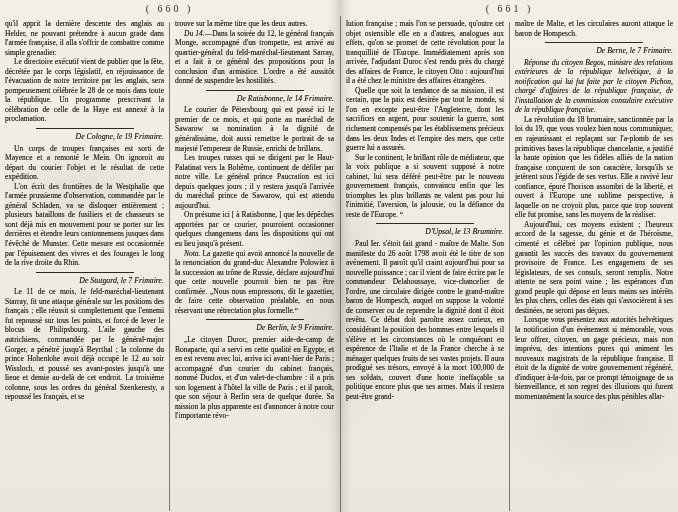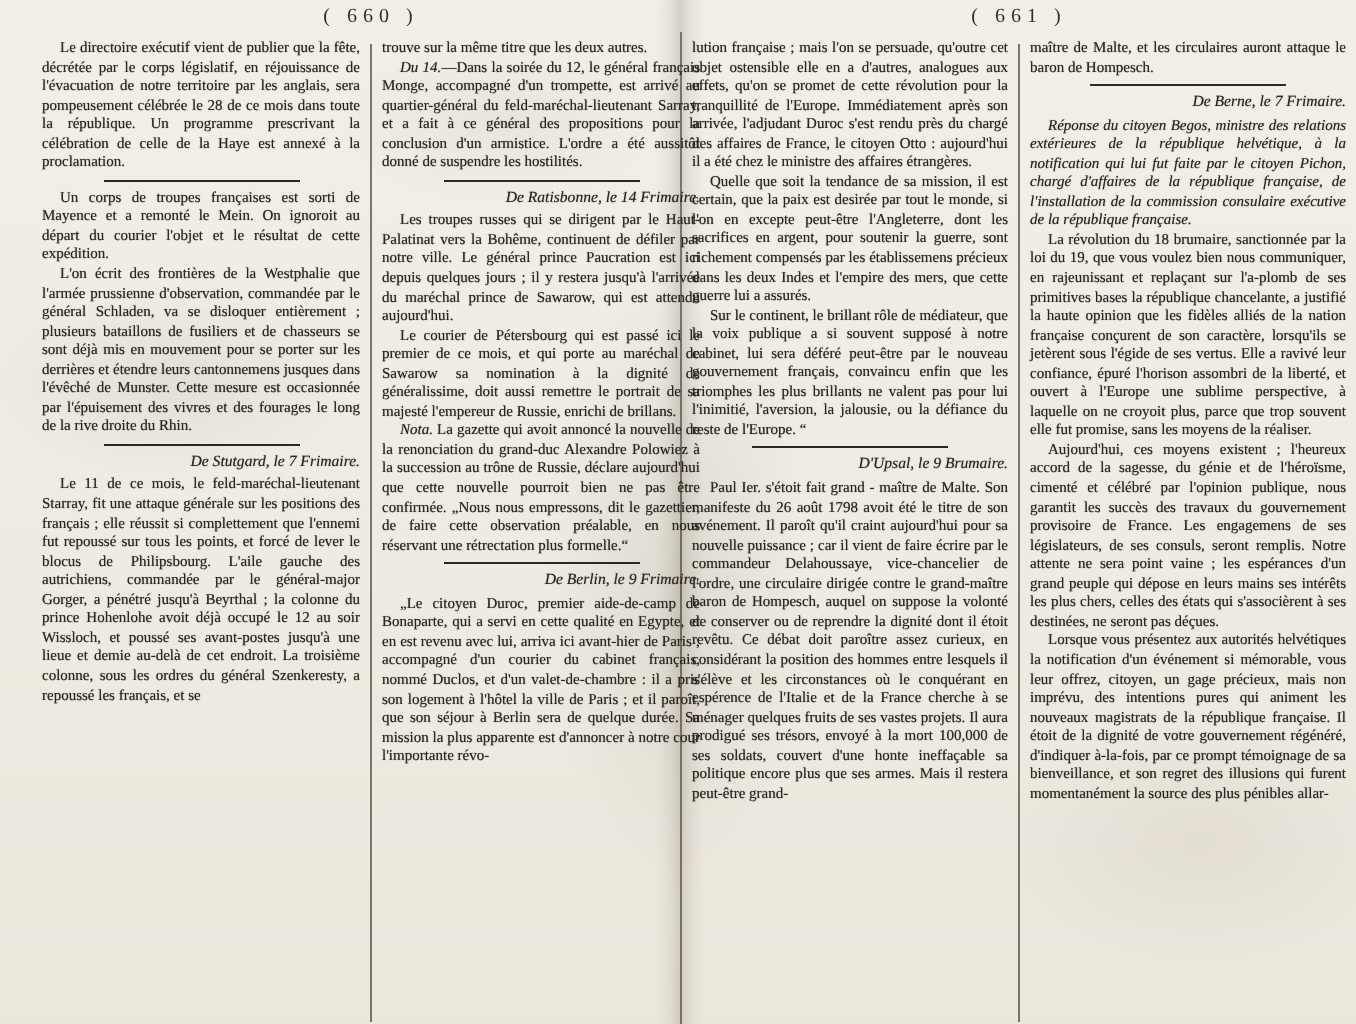--- a/index.html
+++ b/index.html
@@ -21,21 +21,21 @@
     position: absolute; left: 328px; top: 0; width: 24px; height: 512px;
     background: linear-gradient(90deg, rgba(80,70,55,0) 0%, rgba(80,70,55,0.08) 30%,
                 rgba(60,52,40,0.16) 50%, rgba(80,70,55,0.08) 70%, rgba(80,70,55,0) 100%);
     pointer-events: none;
   }
   .gutter-line {
     position: absolute; left: 340px; top: 16px; width: 1px; height: 496px;
     background: rgba(45,38,28,0.55);
   }
   .page { position: absolute; top: 0; height: 512px; }
-  .page-left  { left: 16px;    width: 339px; }
+  .page-left  { left: 0;    width: 339px; }
   .page-right { left: 341px; width: 337px; }
   .page-header {
     text-align: center; font-size: 10px; letter-spacing: 3px;
     padding-top: 3px; height: 15px; color: #332d25;
   }
   .cols { display: flex; height: 493px; overflow: hidden; }
   .col {
     flex: 1 1 0; overflow: hidden; padding: 1px 5px 0 5px;
     text-align: justify; font-size: 7.5px; line-height: 9.55px;
     text-shadow: 0 0 0.5px rgba(43,38,32,0.65);
@@ -60,53 +60,56 @@
 <body>
 
 <div class="sheet">
   <div class="gutter"></div>
   <div class="gutter-line"></div>
 
   <div class="page page-left">
     <div class="page-header">( 660 )</div>
     <div class="cols">
       <div class="col">
+          <p class="cont">qu'il apprit la dernière descente des anglais au Helder, ne pouvant prétendre à aucun grade dans l'armée française, il alla s'offrir de combattre comme simple grenadier.</p>
           <p class="para">Le directoire exécutif vient de publier que la fête, décrétée par le corps législatif, en réjouissance de l'évacuation de notre territoire par les anglais, sera pompeusement célébrée le 28 de ce mois dans toute la république. Un programme prescrivant la célébration de celle de la Haye est annexé à la proclamation.</p>
           <div class="rule"></div>
+          <p class="dateline">De Cologne, le 19 Frimaire.</p>
           <p class="para">Un corps de troupes françaises est sorti de Mayence et a remonté le Mein. On ignoroit au départ du courier l'objet et le résultat de cette expédition.</p>
           <p class="para">L'on écrit des frontières de la Westphalie que l'armée prussienne d'observation, commandée par le général Schladen, va se disloquer entièrement ; plusieurs bataillons de fusiliers et de chasseurs se sont déjà mis en mouvement pour se porter sur les derrières et étendre leurs cantonnemens jusques dans l'évêché de Munster. Cette mesure est occasionnée par l'épuisement des vivres et des fourages le long de la rive droite du Rhin.</p>
           <div class="rule"></div>
           <p class="dateline">De Stutgard, le 7 Frimaire.</p>
           <p class="para">Le 11 de ce mois, le feld-maréchal-lieutenant Starray, fit une attaque générale sur les positions des français ; elle réussit si complettement que l'ennemi fut repoussé sur tous les points, et forcé de lever le blocus de Philipsbourg. L'aile gauche des autrichiens, commandée par le général-major Gorger, a pénétré jusqu'à Beyrthal ; la colonne du prince Hohenlohe avoit déjà occupé le 12 au soir Wissloch, et poussé ses avant-postes jusqu'à une lieue et demie au-delà de cet endroit. La troisième colonne, sous les ordres du général Szenkeresty, a repoussé les français, et se</p>
         </div>
       <div class="colrule"></div>
       <div class="col">
           <p class="cont">trouve sur la même titre que les deux autres.</p>
           <p class="para"><i>Du 14.</i>—Dans la soirée du 12, le général français Monge, accompagné d'un trompette, est arrivé au quartier-général du feld-maréchal-lieutenant Sarray, et a fait à ce général des propositions pour la conclusion d'un armistice. L'ordre a été aussitôt donné de suspendre les hostilités.</p>
           <div class="rule"></div>
           <p class="dateline">De Ratisbonne, le 14 Frimaire.</p>
+          <p class="para">Le courier de Pétersbourg qui est passé ici le premier de ce mois, et qui porte au maréchal de Sawarow sa nomination à la dignité de généralissime, doit aussi remettre le portrait de sa majesté l'empereur de Russie, enrichi de brillans.</p>
           <p class="para">Les troupes russes qui se dirigent par le Haut-Palatinat vers la Bohême, continuent de défiler par notre ville. Le général prince Paucration est ici depuis quelques jours ; il y restera jusqu'à l'arrivée du maréchal prince de Sawarow, qui est attendu aujourd'hui.</p>
-          <p class="para">Le courier de Pétersbourg qui est passé ici le premier de ce mois, et qui porte au maréchal de Sawarow sa nomination à la dignité de généralissime, doit aussi remettre le portrait de sa majesté l'empereur de Russie, enrichi de brillans.</p>
+          <p class="para">On présume ici [ à Ratisbonne, ] que les dépêches apportées par ce courier, pourroient occasionner quelques changemens dans les dispositions qui ont eu lieu jusqu'à présent.</p>
           <p class="para"><i>Nota.</i> La gazette qui avoit annoncé la nouvelle de la renonciation du grand-duc Alexandre Polowiez à la succession au trône de Russie, déclare aujourd'hui que cette nouvelle pourroit bien ne pas être confirmée. „Nous nous empressons, dit le gazettier, de faire cette observation préalable, en nous réservant une rétrectation plus formelle.“</p>
           <div class="rule"></div>
           <p class="dateline">De Berlin, le 9 Frimaire.</p>
           <p class="para">„Le citoyen Duroc, premier aide-de-camp de Bonaparte, qui a servi en cette qualité en Egypte, et en est revenu avec lui, arriva ici avant-hier de Paris ; accompagné d'un courier du cabinet français, nommé Duclos, et d'un valet-de-chambre : il a pris son logement à l'hôtel la ville de Paris ; et il paroît, que son séjour à Berlin sera de quelque durée. Sa mission la plus apparente est d'annoncer à notre cour l'importante révo-</p>
         </div>
     </div>
   </div>
 
   <div class="page page-right">
     <div class="page-header">( 661 )</div>
     <div class="cols">
       <div class="col">
           <p class="cont">lution française ; mais l'on se persuade, qu'outre cet objet ostensible elle en a d'autres, analogues aux effets, qu'on se promet de cette révolution pour la tranquillité de l'Europe. Immédiatement après son arrivée, l'adjudant Duroc s'est rendu près du chargé des affaires de France, le citoyen Otto : aujourd'hui il a été chez le ministre des affaires étrangères.</p>
           <p class="para">Quelle que soit la tendance de sa mission, il est certain, que la paix est desirée par tout le monde, si l'on en excepte peut-être l'Angleterre, dont les sacrifices en argent, pour soutenir la guerre, sont richement compensés par les établissemens précieux dans les deux Indes et l'empire des mers, que cette guerre lui a assurés.</p>
           <p class="para">Sur le continent, le brillant rôle de médiateur, que la voix publique a si souvent supposé à notre cabinet, lui sera déféré peut-être par le nouveau gouvernement français, convaincu enfin que les triomphes les plus brillants ne valent pas pour lui l'inimitié, l'aversion, la jalousie, ou la défiance du reste de l'Europe. “</p>
           <div class="rule"></div>
-          <p class="dateline">D'Upsal, le 9 Brumaire.</p>
+          <p class="dateline">D'Upsal, le 13 Brumaire.</p>
           <p class="para">Paul Ier. s'étoit fait grand - maître de Malte. Son manifeste du 26 août 1798 avoit été le titre de son avénement. Il paroît qu'il craint aujourd'hui pour sa nouvelle puissance ; car il vient de faire écrire par le commandeur Delahoussaye, vice-chancelier de l'ordre, une circulaire dirigée contre le grand-maître baron de Hompesch, auquel on suppose la volonté de conserver ou de reprendre la dignité dont il étoit revêtu. Ce débat doit paroître assez curieux, en considérant la position des hommes entre lesquels il s'élève et les circonstances où le conquérant en espérence de l'Italie et de la France cherche à se ménager quelques fruits de ses vastes projets. Il aura prodigué ses trésors, envoyé à la mort 100,000 de ses soldats, couvert d'une honte ineffaçable sa politique encore plus que ses armes. Mais il restera peut-être grand-</p>
         </div>
       <div class="colrule"></div>
       <div class="col">
           <p class="cont">maître de Malte, et les circulaires auront attaque le baron de Hompesch.</p>
           <div class="rule"></div>
           <p class="dateline">De Berne, le 7 Frimaire.</p>
           <p class="italic">Réponse du citoyen Begos, ministre des relations extérieures de la république helvétique, à la notification qui lui fut faite par le citoyen Pichon, chargé d'affaires de la république française, de l'installation de la commission consulaire exécutive de la république française.</p>
           <p class="para">La révolution du 18 brumaire, sanctionnée par la loi du 19, que vous voulez bien nous communiquer, en rajeunissant et replaçant sur l'a-plomb de ses primitives bases la république chancelante, a justifié la haute opinion que les fidèles alliés de la nation française conçurent de son caractère, lorsqu'ils se jetèrent sous l'égide de ses vertus. Elle a ravivé leur confiance, épuré l'horison assombri de la liberté, et ouvert à l'Europe une sublime perspective, à laquelle on ne croyoit plus, parce que trop souvent elle fut promise, sans les moyens de la réaliser.</p>
           <p class="para">Aujourd'hui, ces moyens existent ; l'heureux accord de la sagesse, du génie et de l'héroïsme, cimenté et célébré par l'opinion publique, nous garantit les succès des travaux du gouvernement provisoire de France. Les engagemens de ses législateurs, de ses consuls, seront remplis. Notre attente ne sera point vaine ; les espérances d'un grand peuple qui dépose en leurs mains ses intérêts les plus chers, celles des états qui s'associèrent à ses destinées, ne seront pas déçues.</p>

